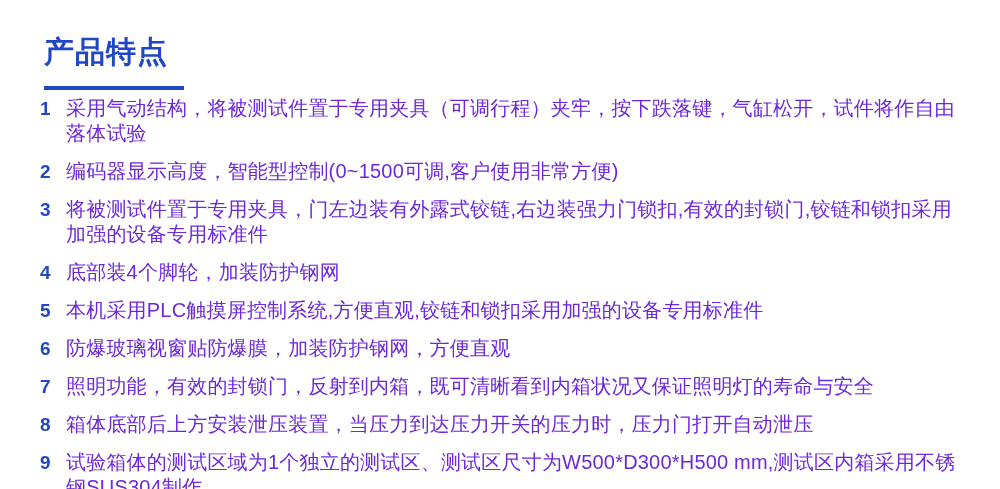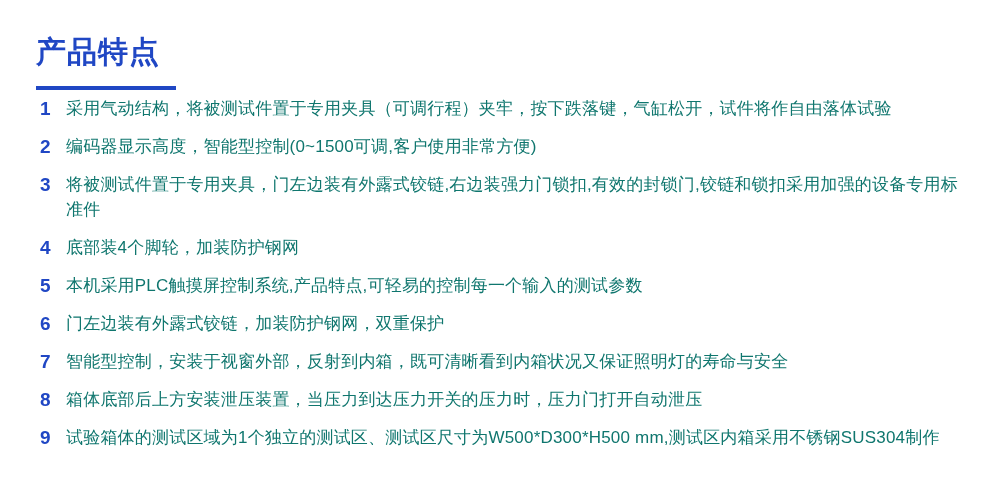--- a/index.html
+++ b/index.html
@@ -17,20 +17,21 @@
   .page {
     position: relative;
     width: 1000px;
     height: 489px;
     box-sizing: border-box;
     padding: 34px 40px 0 34px;
   }
   .title-block {
     position: relative;
     margin-bottom: 26px;
+    margin-left: 8px;
   }
   .page-title {
     font-size: 30px;
     font-weight: bold;
     color: #2047c4;
     letter-spacing: 1px;
     line-height: 1.2;
     margin: 0 0 0 2px;
     display: inline-block;
   }
@@ -58,23 +59,23 @@
     width: 26px;
     font-size: 19px;
     font-weight: bold;
     color: #2047c4;
     line-height: 25px;
     text-align: left;
     font-family: "Liberation Sans", "DejaVu Sans", sans-serif;
   }
   .feature-text {
     flex: 1 1 auto;
-    font-size: 17px;
+    font-size: 20px;
     line-height: 25px;
-    color: #0f766e;
+    color: #6d28d9;
     letter-spacing: 0.2px;
     max-width: 930px;
   }
 </style>
 </head>
 <body>
 
 <div class="page">
 
   <div class="title-block">
@@ -94,29 +95,29 @@
     <li class="feature-item">
       <span class="feature-num">3</span>
       <span class="feature-text">将被测试件置于专用夹具，门左边装有外露式铰链,右边装强力门锁扣,有效的封锁门,铰链和锁扣采用加强的设备专用标准件</span>
     </li>
     <li class="feature-item">
       <span class="feature-num">4</span>
       <span class="feature-text">底部装4个脚轮，加装防护钢网</span>
     </li>
     <li class="feature-item">
       <span class="feature-num">5</span>
-      <span class="feature-text">本机采用PLC触摸屏控制系统,产品特点,可轻易的控制每一个输入的测试参数</span>
+      <span class="feature-text">本机采用PLC触摸屏控制系统,方便直观,铰链和锁扣采用加强的设备专用标准件</span>
     </li>
     <li class="feature-item">
       <span class="feature-num">6</span>
-      <span class="feature-text">门左边装有外露式铰链，加装防护钢网，双重保护</span>
+      <span class="feature-text">防爆玻璃视窗贴防爆膜，加装防护钢网，方便直观</span>
     </li>
     <li class="feature-item">
       <span class="feature-num">7</span>
-      <span class="feature-text">智能型控制，安装于视窗外部，反射到内箱，既可清晰看到内箱状况又保证照明灯的寿命与安全</span>
+      <span class="feature-text">照明功能，有效的封锁门，反射到内箱，既可清晰看到内箱状况又保证照明灯的寿命与安全</span>
     </li>
     <li class="feature-item">
       <span class="feature-num">8</span>
       <span class="feature-text">箱体底部后上方安装泄压装置，当压力到达压力开关的压力时，压力门打开自动泄压</span>
     </li>
     <li class="feature-item">
       <span class="feature-num">9</span>
       <span class="feature-text">试验箱体的测试区域为1个独立的测试区、测试区尺寸为W500*D300*H500 mm,测试区内箱采用不锈钢SUS304制作</span>
     </li>
   </ul>

